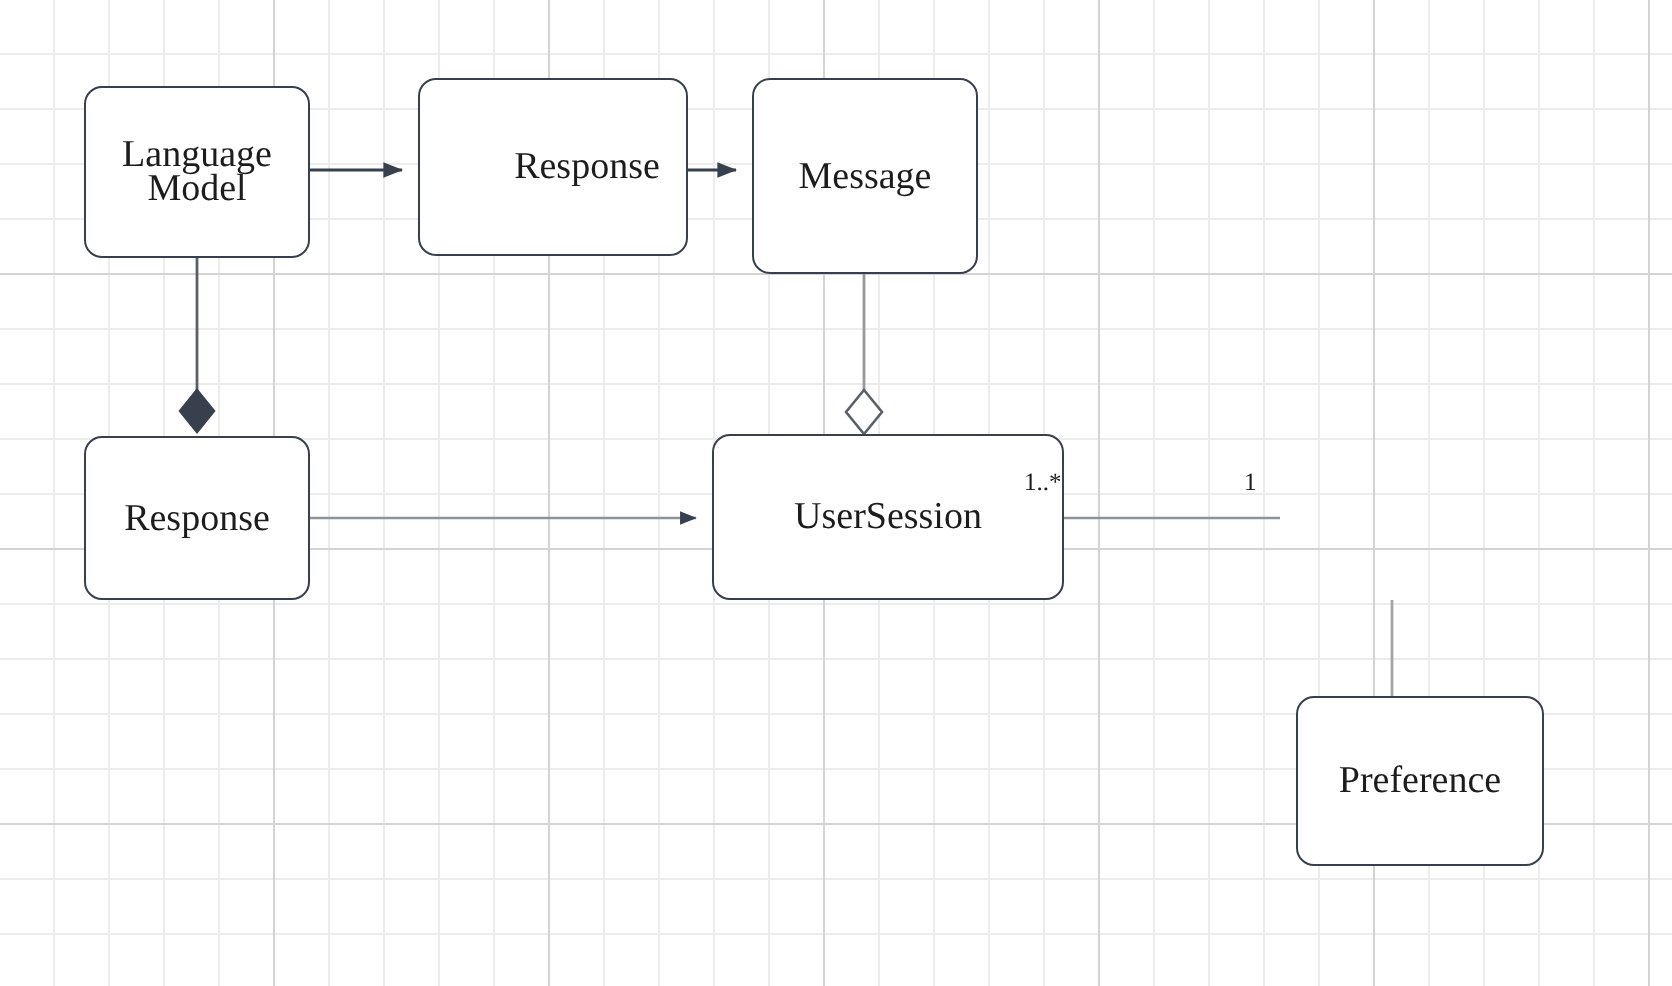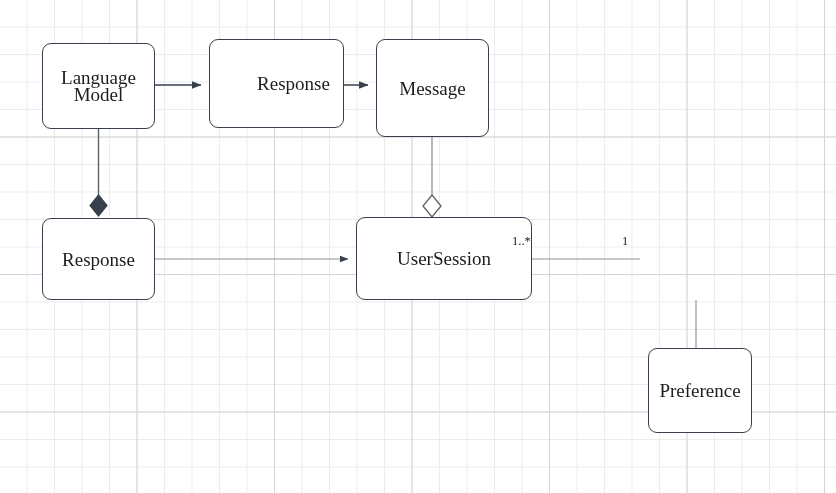--- a/index.html
+++ b/index.html
@@ -122,21 +122,21 @@
 
   <div class="node" style="left:42px; top:218px; width:113px; height:82px;">
     <span class="node-label">Response</span>
   </div>
 
   <div class="node" style="left:356px; top:217px; width:176px; height:83px;">
     <span class="node-label">UserSession</span>
   </div>
 
 
-  <div class="node" style="left:648px; top:348px; width:104px; height:85px;">
+  <div class="node" style="left:648px; top:348px; width:124px; height:85px;">
     <span class="node-label">Preference</span>
   </div>
 
   <div class="mult" style="left:512px; top:234px;">1..*</div>
 
   <div class="mult" style="left:622px; top:234px;">1</div>
 
 </div>
 
 </body></html>

